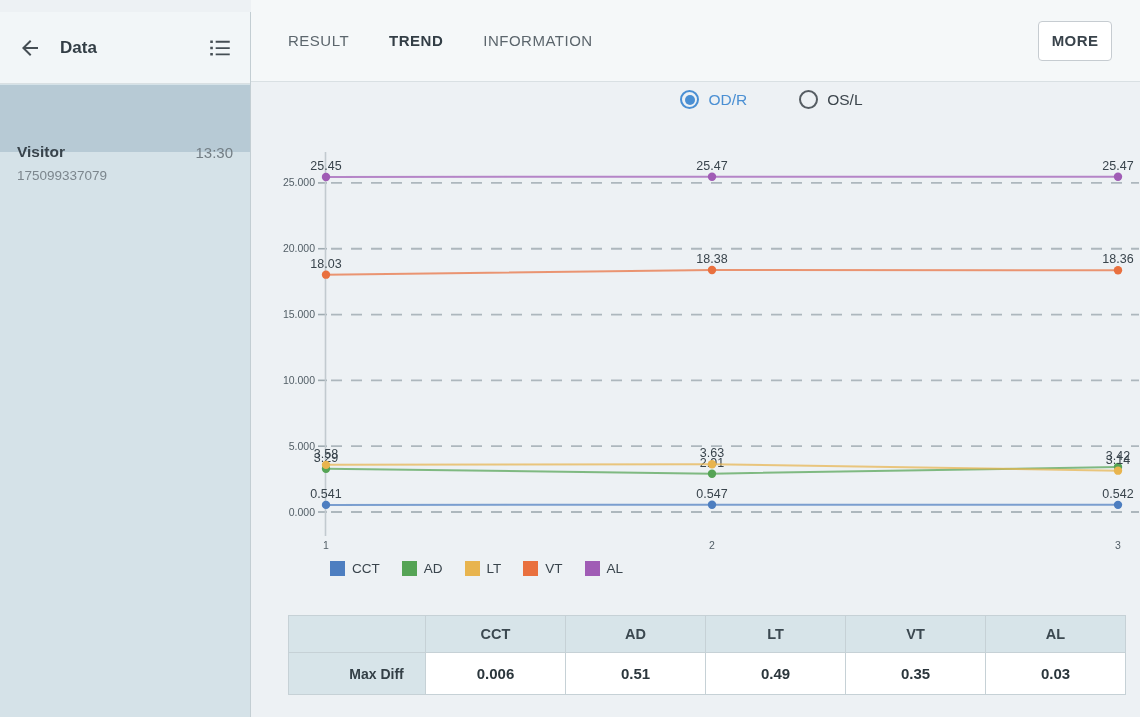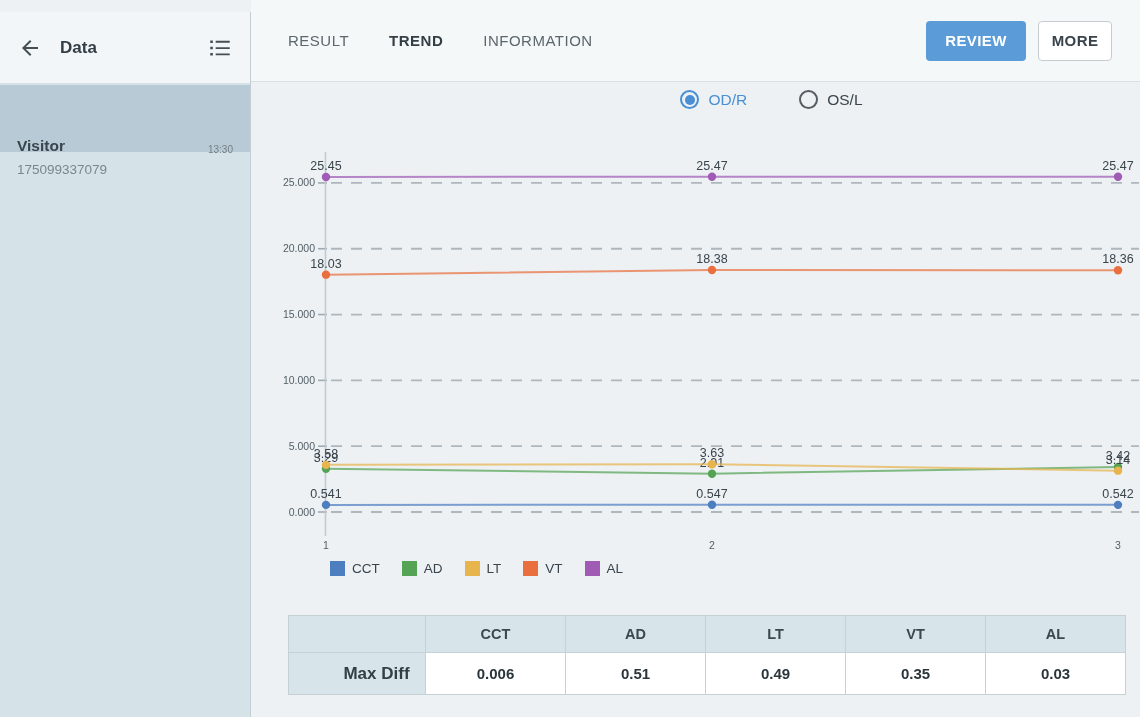--- a/index.html
+++ b/index.html
@@ -8,21 +8,21 @@
 
   
   #sidebar{position:absolute;left:0;top:12px;width:251px;height:717px;background:#d5e2e8;border-right:1.5px solid #c3ced3;box-sizing:border-box;}
   #sidebar-header{position:absolute;left:0;top:0;width:100%;height:72px;background:#f2f6f8;border-bottom:1.5px solid #d9e0e3;box-sizing:border-box;display:flex;align-items:center;padding:0 16px;}
   #sidebar-header .title{font-size:17px;font-weight:700;color:#333e46;margin-left:16px;flex:1;}
   .icon-btn{width:28px;height:28px;display:flex;align-items:center;justify-content:center;cursor:pointer;}
   .icon-btn svg{fill:#454e54;}
   #patient-item{position:absolute;left:0;top:73px;width:100%;height:67px;background:var(--selbg);padding:11px 17px;box-sizing:border-box;cursor:pointer;}
   #patient-item .row1{display:flex;align-items:flex-end;}
   #patient-item .pname{font-size:15.5px;font-weight:700;color:#39444c;flex:1;}
-  #patient-item .ptime{font-size:10px;color:#737e85;margin-top:48px;}
+  #patient-item .ptime{font-size:15px;color:#737e85;margin-top:48px;}
   #patient-item .pid{font-size:13.5px;color:#7c868d;margin-top:7px;}
 
   
   #topbar{position:absolute;left:251px;top:0;width:889px;height:82px;background:#f5f8f9;border-bottom:1.5px solid #d9e0e3;box-sizing:border-box;display:flex;align-items:center;}
   #tab-bar{display:flex;gap:40px;margin-left:37px;flex:1;}
   .tab{font-size:15px;letter-spacing:.5px;color:#5c666d;font-weight:500;cursor:pointer;}
   .tab.active{color:#333e46;font-weight:700;}
   #topbar .btns{display:flex;gap:12px;margin-right:28px;}
   .btn{height:40px;border-radius:4px;font-size:15px;font-weight:700;letter-spacing:.4px;display:flex;align-items:center;justify-content:center;cursor:pointer;box-sizing:border-box;}
   #review-btn{width:100px;background:var(--accent);color:#ffffff;}
@@ -43,21 +43,21 @@
 
   
   #chart-legend{position:absolute;left:330px;top:561px;display:flex;gap:22px;align-items:center;}
   .legend-item{display:flex;align-items:center;gap:7px;font-size:13.5px;color:#39444c;}
   .legend-swatch{width:15px;height:15px;display:inline-block;}
 
   
   #max-diff-table{position:absolute;left:288px;top:615px;border-collapse:collapse;table-layout:fixed;}
   #max-diff-table th,#max-diff-table td{border:1px solid #c6d1d6;text-align:center;box-sizing:border-box;}
   #max-diff-table thead th{background:var(--thead);height:37px;font-size:14.5px;font-weight:700;color:#3b4850;}
-  #max-diff-table tbody th{background:var(--thead);font-size:17px;font-weight:700;color:#333f46;padding-left:40px;}
+  #max-diff-table tbody th{background:var(--thead);font-size:14px;font-weight:700;color:#333f46;padding-left:40px;}
   #max-diff-table tbody td{background:#ffffff;height:42px;font-size:15px;font-weight:700;color:#2b363c;}
   #max-diff-table col.c0{width:137px;}
   #max-diff-table col.cn{width:140px;}
 </style>
 </head>
 <body>
 
 <div id="window">
 
   <div id="sidebar">
@@ -83,21 +83,20 @@
     </div>
   </div>
 
   <div id="topbar">
     <div id="tab-bar">
         <div class="tab">RESULT</div>
         <div class="tab active">TREND</div>
         <div class="tab">INFORMATION</div>
       </div>
     <div class="btns">
-      <div class="btn" id="review-btn">REVIEW</div>
       <div class="btn" id="more-btn">MORE</div>
     </div>
   </div>
 
   <div id="eye-toggle">
       <div class="radio-item sel">
         <span class="radio-circle"></span>
         <span>OD/R</span>
       </div>
       <div class="radio-item">

